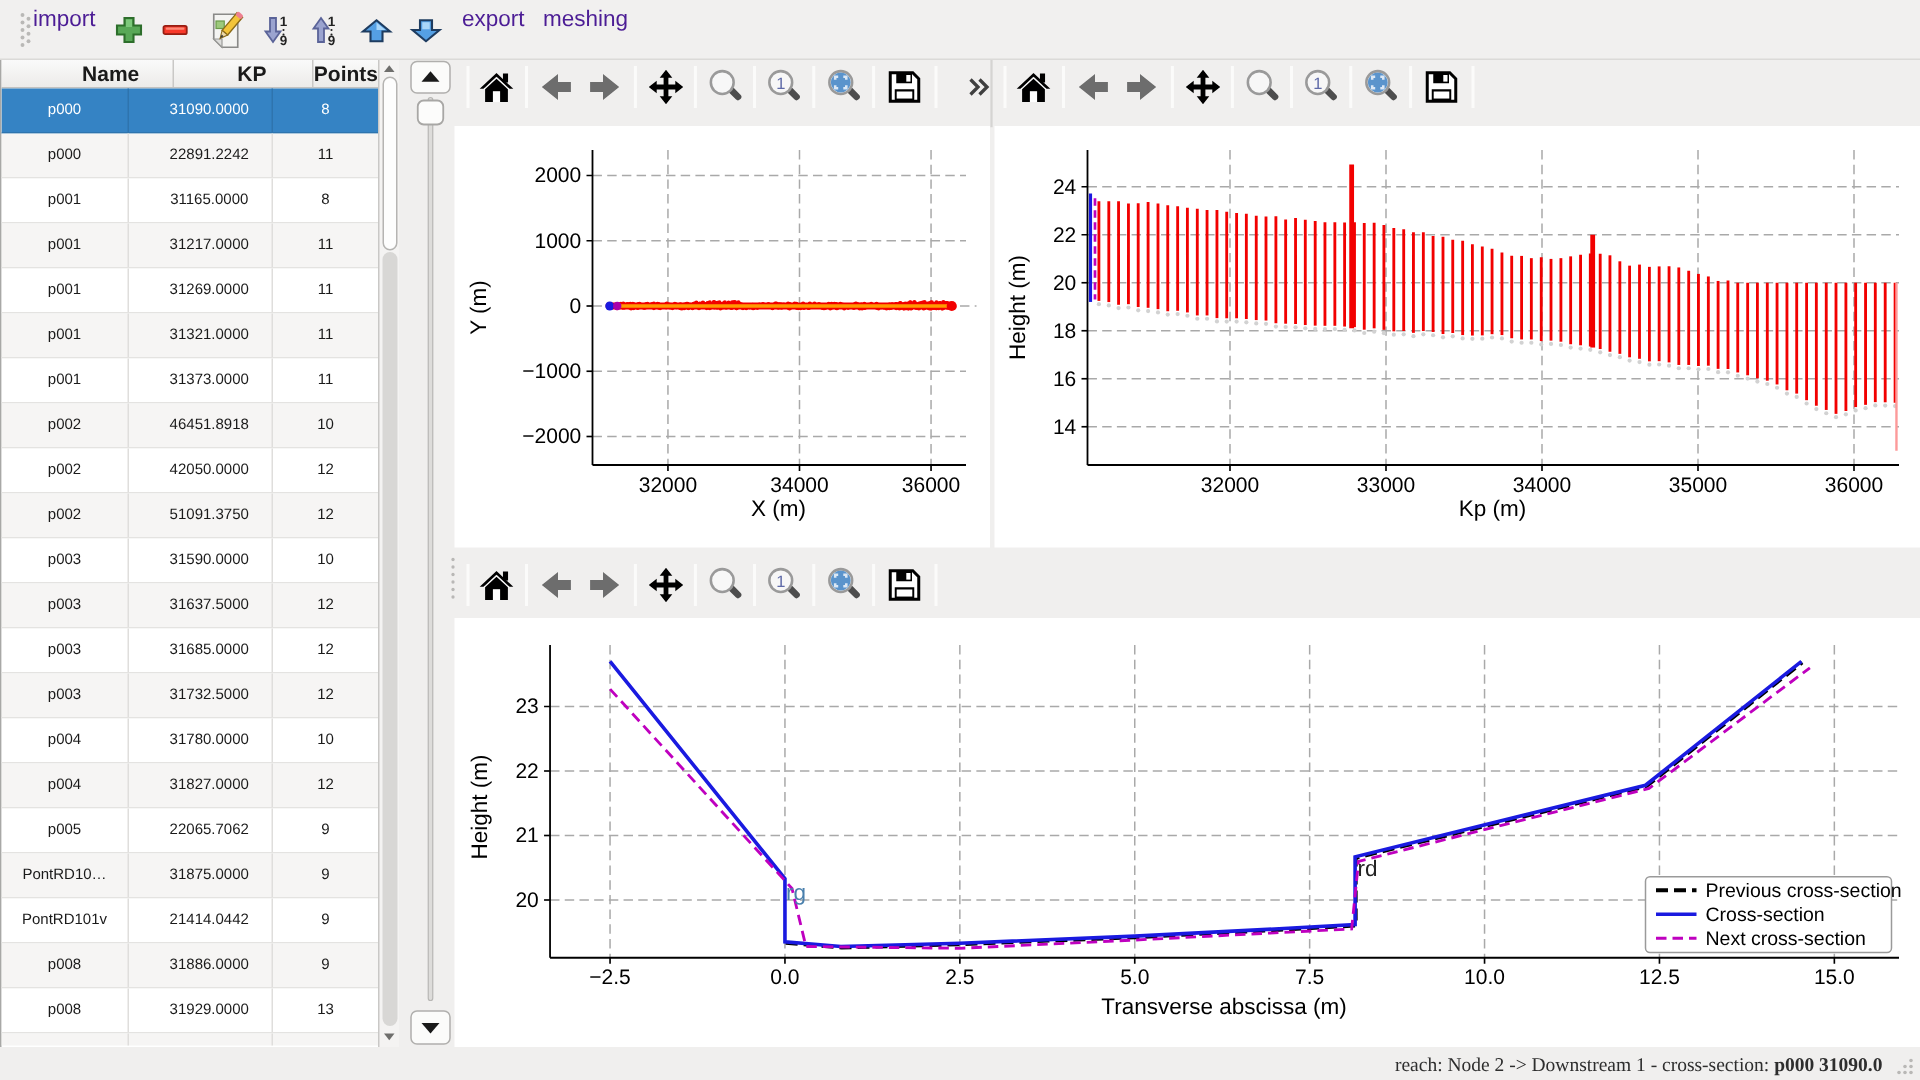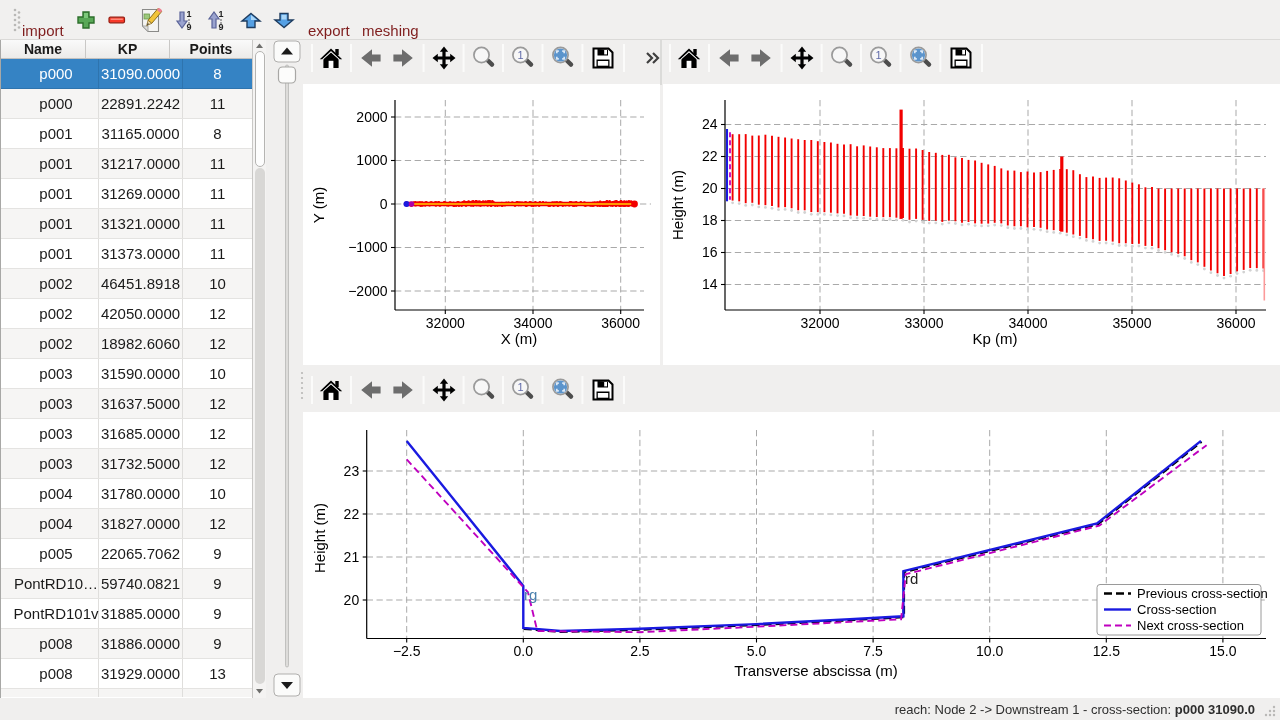--- a/index.html
+++ b/index.html
@@ -1,31 +1,31 @@
 <!DOCTYPE html>
 <html><head><meta charset="utf-8"><style>
 * { margin:0; padding:0; box-sizing:border-box; }
 html,body { width:1280px; height:720px; overflow:hidden; }
 body { font-family:"Liberation Sans", sans-serif; background:#f0efee; position:relative; }
 .toolbar { position:absolute; left:0; top:0; width:1280px; height:40px; background:#f1f0ef; border-bottom:1px solid #dbdad8; }
-.tb-item { position:absolute; top:22px; font-size:15px; color:#7f1d1d; }
+.tb-item { position:absolute; top:4px; font-size:15px; color:#4c1d95; }
 .tablewrap { position:absolute; left:0; top:40px; width:252px; height:658px; background:#fff; border-left:1px solid #a8a8a6; overflow:hidden; }
-.thead { display:flex; height:19px; background:linear-gradient(#fafafa,#ecebe9); border-bottom:1px solid #c2c1bf; font-weight:bold; font-size:14px; color:#1a1a1a; }
+.thead { display:flex; height:19px; background:linear-gradient(#fafafa,#ecebe9); border-bottom:1px solid #c2c1bf; font-weight:bold; font-size:14px; color:#1a1a1a;padding-left:32px; }
 .hc { display:flex; align-items:center; justify-content:center; border-right:1px solid #c9c8c6; }
-.trow { display:flex; height:30px; font-size:15px; color:#1a1a1a; border-bottom:1px solid #e4e3e1; background:#fff;padding-left:13px; }
+.trow { display:flex; height:30px; font-size:10px; color:#1a1a1a; border-bottom:1px solid #e4e3e1; background:#fff; }
 .trow.alt { background:#f6f5f4; }
 .trow.sel { background:#3583c4; color:#fff; border-bottom:1px solid #2e74ae; }
 .trow > div { display:flex; align-items:center; justify-content:center; border-right:1px solid #dfdedc; }
 .trow.sel > div { border-right:1px solid #2e74ae; }
-.c1 { width:85px; } .c2 { width:84px; } .c3 { flex:1; }
+.c1 { width:85px; } .c2 { width:84px;margin-left:12px; } .c3 { flex:1; }
 .vscroll { position:absolute; left:252px; top:40px; width:14px; height:658px; background:#f4f3f2; border-left:1px solid #c9c8c6; }
 .vthumb { position:absolute; left:1.5px; top:11px; width:10px; height:116px; background:#fdfdfd; border:1px solid #b5b4b2; border-radius:5px; }
 .vtrack { position:absolute; left:1.5px; top:128px; width:10px; height:516px; background:#d8d7d5; border-radius:5px; }
 .statusbar { position:absolute; left:0; top:698px; width:1280px; height:22px; background:#f0efee; font-size:13px; color:#2e2e2e; }
-.statusbar .txt { position:absolute; right:25px; top:4px; }
+.statusbar .txt { position:absolute; right:25px; top:4px;font-family:Liberation Serif, serif; }
 svg { display:block; }
 text { font-family:"Liberation Sans", sans-serif; }
 </style></head><body>
 
 <div class="toolbar">
   <svg width="1280" height="40" style="position:absolute;left:0;top:0">
     <g fill="#b9b8b6">
       <circle cx="15" cy="10" r="1.3"></circle>
         <circle cx="15" cy="15" r="1.3"></circle>
         <circle cx="15" cy="20" r="1.3"></circle>
@@ -129,21 +129,21 @@
       <div class="c2">46451.8918</div>
       <div class="c3" style="border-right:none">10</div>
     </div>
     <div class="trow ">
       <div class="c1">p002</div>
       <div class="c2">42050.0000</div>
       <div class="c3" style="border-right:none">12</div>
     </div>
     <div class="trow alt">
       <div class="c1">p002</div>
-      <div class="c2">18982.6060</div>
+      <div class="c2">51091.3750</div>
       <div class="c3" style="border-right:none">12</div>
     </div>
     <div class="trow ">
       <div class="c1">p003</div>
       <div class="c2">31590.0000</div>
       <div class="c3" style="border-right:none">10</div>
     </div>
     <div class="trow alt">
       <div class="c1">p003</div>
       <div class="c2">31637.5000</div>
@@ -169,26 +169,26 @@
       <div class="c2">31827.0000</div>
       <div class="c3" style="border-right:none">12</div>
     </div>
     <div class="trow ">
       <div class="c1">p005</div>
       <div class="c2">22065.7062</div>
       <div class="c3" style="border-right:none">9</div>
     </div>
     <div class="trow alt">
       <div class="c1">PontRD10…</div>
-      <div class="c2">59740.0821</div>
+      <div class="c2">31875.0000</div>
       <div class="c3" style="border-right:none">9</div>
     </div>
     <div class="trow ">
       <div class="c1">PontRD101v</div>
-      <div class="c2">31885.0000</div>
+      <div class="c2">21414.0442</div>
       <div class="c3" style="border-right:none">9</div>
     </div>
     <div class="trow alt">
       <div class="c1">p008</div>
       <div class="c2">31886.0000</div>
       <div class="c3" style="border-right:none">9</div>
     </div>
     <div class="trow ">
       <div class="c1">p008</div>
       <div class="c2">31929.0000</div>

